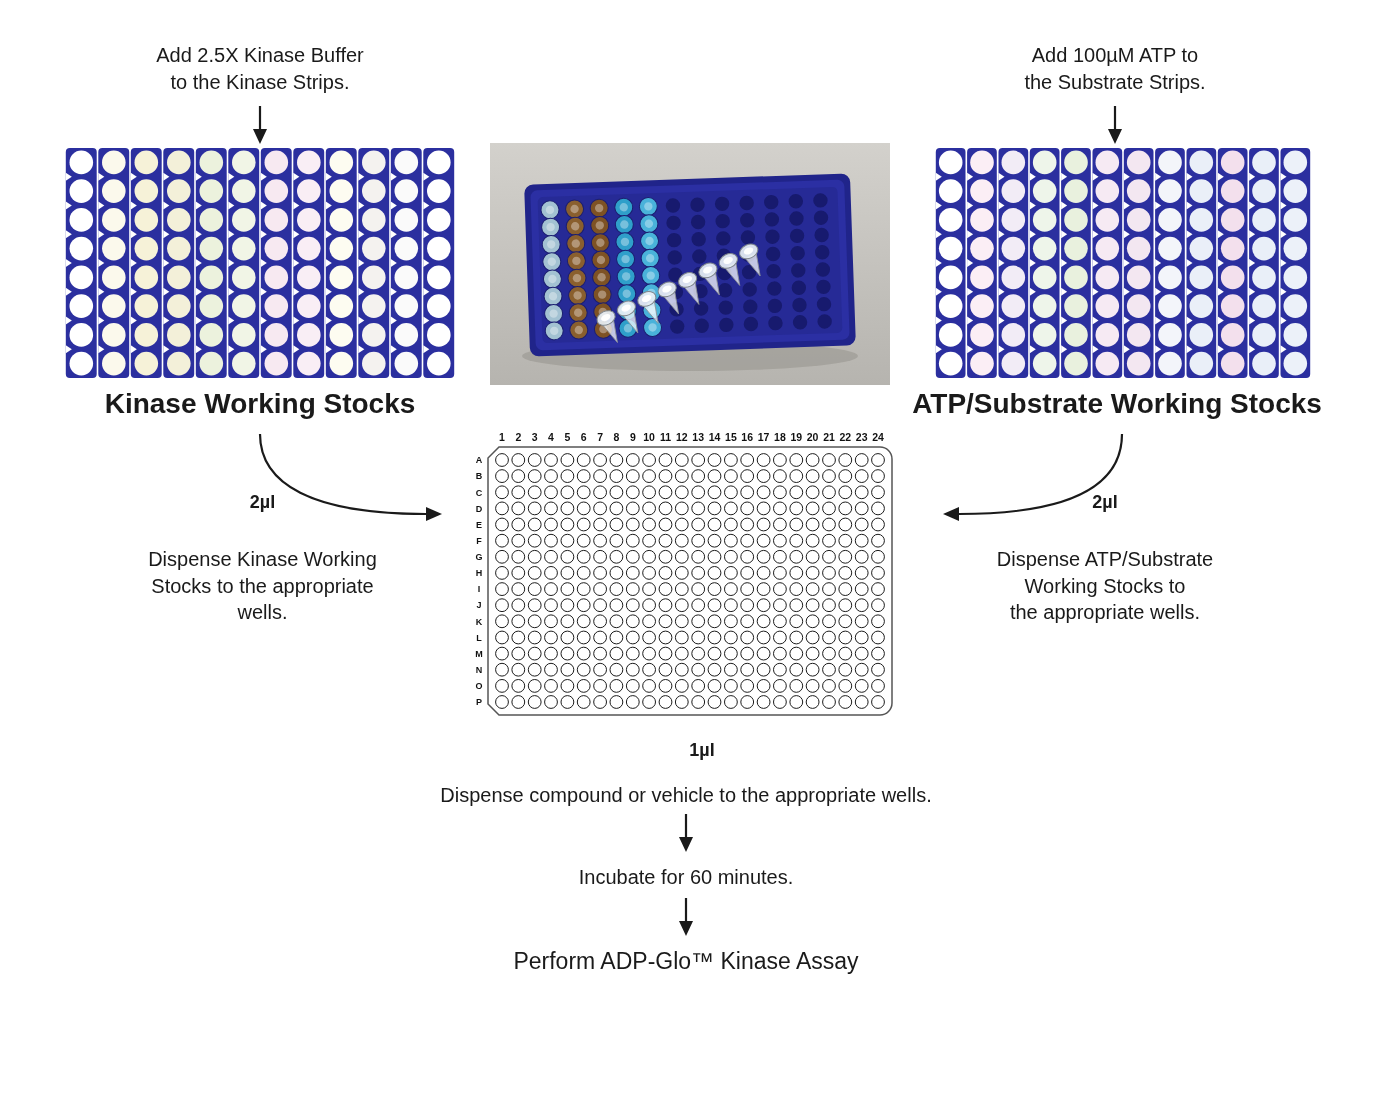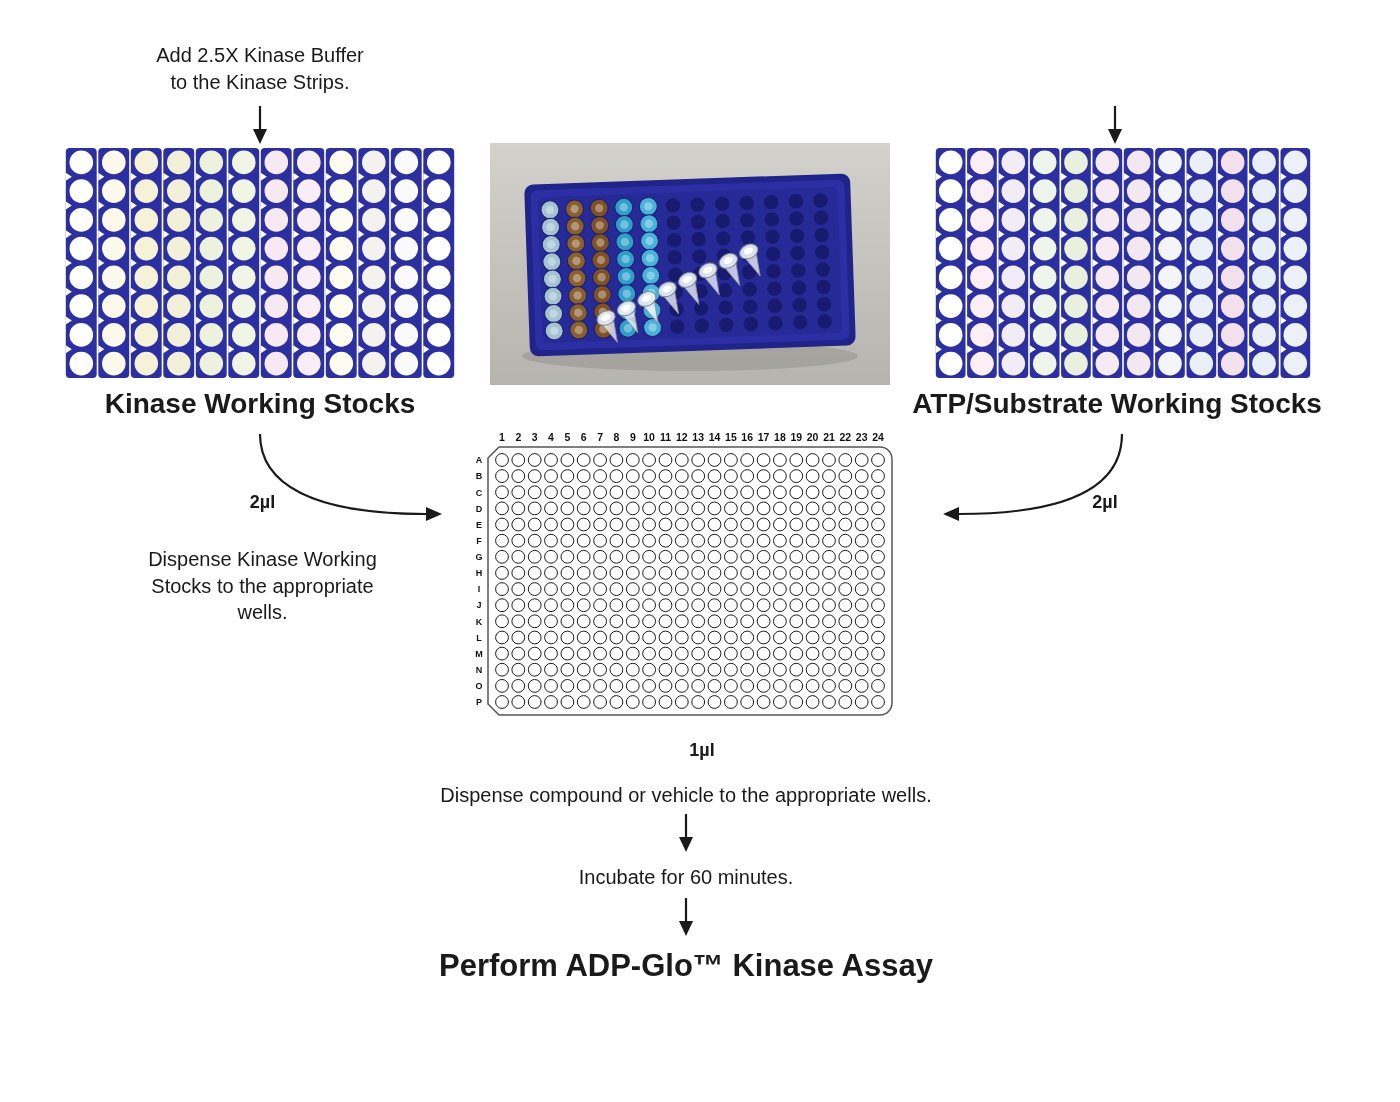--- a/index.html
+++ b/index.html
@@ -5,21 +5,21 @@
   html,body{margin:0;padding:0;background:#ffffff;}
   .canvas{
     position:relative;width:1400px;height:1102px;background:#ffffff;
     font-family:"Liberation Sans",sans-serif;color:#1a1a1a;overflow:hidden;
   }
   .abs{position:absolute;}
   .center{text-align:center;}
   .instr{font-size:20px;line-height:1.33;white-space:pre-line;}
   .plate-label{font-size:28px;font-weight:700;}
   .volume{font-size:18px;font-weight:700;}
-  .flow-title{font-size:31px;font-weight:700;}
+  .flow-title{font-size:23px;font-weight:400;}
   svg{display:block;}
 </style>
 </head>
 <body>
 
 <div class="canvas">
 
   <div class="abs instr center" style="left:100px;top:42px;width:320px">Add 2.5X Kinase Buffer
 to the Kinase Strips.</div>
 
@@ -402,20 +402,22 @@
           <path d="M 129 5 L 135 27 L 141 5 Z" fill="rgba(248,251,253,0.75)" stroke="#8d9297" stroke-width="0.8"></path>
           <ellipse cx="135" cy="0" rx="9.5" ry="6.8" fill="rgba(232,240,246,0.92)" stroke="#7f868c" stroke-width="1"></ellipse>
           <ellipse cx="135" cy="-0.5" rx="5" ry="3.2" fill="rgba(255,255,255,0.95)"></ellipse>
           <path d="M 151.5 5 L 157.5 27 L 163.5 5 Z" fill="rgba(248,251,253,0.75)" stroke="#8d9297" stroke-width="0.8"></path>
           <ellipse cx="157.5" cy="0" rx="9.5" ry="6.8" fill="rgba(232,240,246,0.92)" stroke="#7f868c" stroke-width="1"></ellipse>
           <ellipse cx="157.5" cy="-0.5" rx="5" ry="3.2" fill="rgba(255,255,255,0.95)"></ellipse>
         </g>
     </svg>
   </div>
 
+  <div class="abs instr center" style="left:955px;top:42px;width:320px">Add 100µM ATP to
+the Substrate Strips.</div>
 
   <svg class="abs" style="left:1105px;top:106px" width="20" height="38">
     <line x1="10" y1="0" x2="10" y2="25" stroke="#1a1a1a" stroke-width="2.2"></line>
     <polygon points="3,23 17,23 10,38" fill="#1a1a1a"></polygon>
   </svg>
 
   <div class="abs" style="left:935px;top:148px">
       <svg width="376" height="230" viewBox="0 0 376 230">
         <rect x="0.8" y="0" width="29.7" height="230" rx="4" fill="#2b2f9f"></rect>
         <circle cx="15.7" cy="14.4" r="11.8" fill="#ffffff"></circle>
@@ -1053,20 +1055,23 @@
     <path d="M 8 0 C 8 50 60 80 174 80" fill="none" stroke="#1a1a1a" stroke-width="2.2"></path>
     <polygon points="190,80 174,73 174,87" fill="#1a1a1a"></polygon>
   </svg>
 
   <svg class="abs" style="left:935px;top:434px" width="200" height="92">
     <path d="M 187 0 C 187 50 138 80 24 80" fill="none" stroke="#1a1a1a" stroke-width="2.2"></path>
     <polygon points="8,80 24,73 24,87" fill="#1a1a1a"></polygon>
   </svg>
 
   <div class="abs volume center" style="left:960px;top:492px;width:290px">2µl</div>
+  <div class="abs instr center" style="left:950px;top:546px;width:310px">Dispense ATP/Substrate
+Working Stocks to
+the appropriate wells.</div>
 
   <div class="abs volume center" style="left:16px;top:740px;width:1372px">1µl</div>
   <div class="abs instr center" style="left:0;top:782px;width:1372px">Dispense compound or vehicle to the appropriate wells.</div>
 
   <svg class="abs" style="left:676px;top:814px" width="20" height="38">
     <line x1="10" y1="0" x2="10" y2="25" stroke="#1a1a1a" stroke-width="2.2"></line>
     <polygon points="3,23 17,23 10,38" fill="#1a1a1a"></polygon>
   </svg>
 
   <div class="abs instr center" style="left:0;top:864px;width:1372px">Incubate for 60 minutes.</div>

